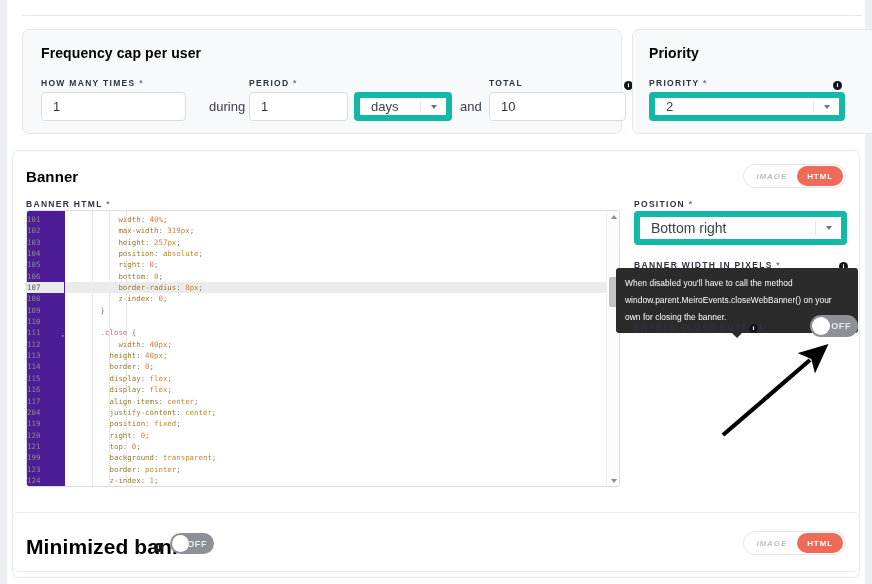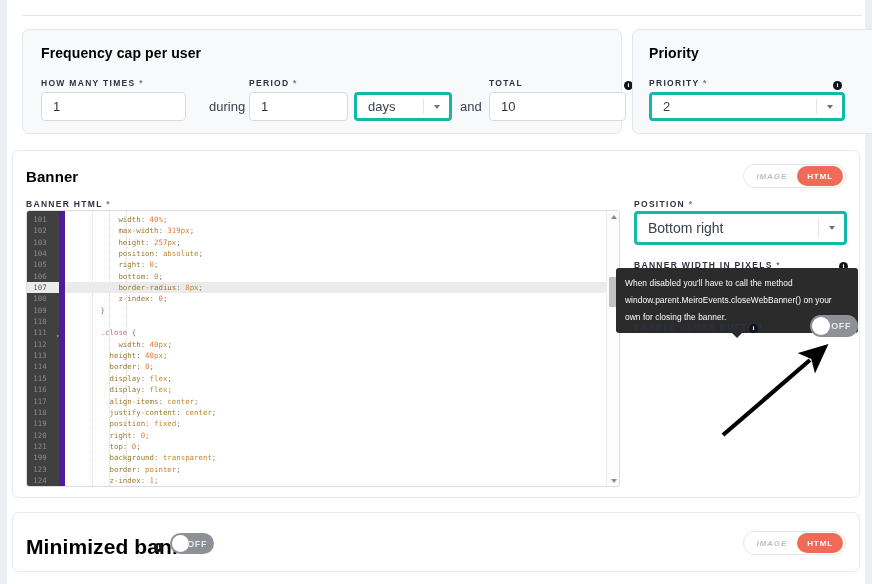--- a/index.html
+++ b/index.html
@@ -59,21 +59,21 @@
     color: #2f3542;
     padding: 0 11px;
     display: flex; align-items: center;
     height: 29px;
   }
   .conj {
     font-size: 13px; color: #3a4150;
   }
   .select {
     background: #ffffff;
-    border: 3px solid #14b8a6;
+    border: 6px solid #14b8a6;
     border-radius: 4px;
     height: 29px;
     display: flex; align-items: center;
     padding: 0 0 0 11px;
     font-size: 13px; color: #3a4150;
     position: relative;
   }
   .select .caret-wrap {
     position: absolute; right: 0; top: 4px; bottom: 4px;
     width: 26px;
@@ -145,24 +145,24 @@
   }
   .editor-inner {
     position: absolute; inset: 0;
     display: flex;
     font-family: "DejaVu Sans Mono", monospace;
     font-size: 7.4px;
     line-height: 11.35px;
   }
   .gutter {
     width: 38px; flex: none;
-    background: #404040;
-    border-right: 6px solid #4c1d95;
+    background: #4c1d95;
+    border-right: 1px solid #4c1d95;
     padding-top: 3px;
-    text-align: center;
+    text-align: left;
   }
   .gline {
     height: 11.35px; color: #8c8c8c;
     padding-right: 6px; position: relative;
     white-space: nowrap;
   }
   .gline .fold {
     position: absolute; right: -0.5px; top: 3px;
     font-size: 6px; color: #9a9a9a;
   }
@@ -286,21 +286,21 @@
       <span class="info-dot">i</span>
     </div>
     <div class="select" style="position:absolute;left:16px;top:62px;width:196px;">
       <span>2</span>
       <span class="caret-wrap">
           <i class="caret"></i>
         </span>
     </div>
   </div>
 
-  <div class="panel-white" style="left:12px; top:150px; width:848px; height:348px;">
+  <div class="panel-white" style="left:12px; top:150px; width:848px; height:428px;">
 
     <div class="panel-title" style="position:absolute;left:13px;top:17px;font-size:15px;">Banner</div>
 
     <div class="segmented" style="position:absolute;right:13px;top:13px;">
       <span class="seg seg-off">IMAGE</span>
       <span class="seg seg-on">HTML</span>
     </div>
 
     <div class="field-label" style="position:absolute;left:13px;top:48px;"><span>BANNER HTML</span> <span class="req">*</span></div>
 
@@ -317,21 +317,21 @@
             <div class="gline">108</div>
             <div class="gline">109</div>
             <div class="gline">110</div>
             <div class="gline">111<span class="fold">▾</span></div>
             <div class="gline">112</div>
             <div class="gline">113</div>
             <div class="gline">114</div>
             <div class="gline">115</div>
             <div class="gline">116</div>
             <div class="gline">117</div>
-            <div class="gline">118</div>
+            <div class="gline">204</div>
             <div class="gline">119</div>
             <div class="gline">120</div>
             <div class="gline">121</div>
             <div class="gline">199</div>
             <div class="gline">123</div>
             <div class="gline">124</div>
             <div class="gline">125</div>
           </div>
         <div class="code-area">
           <div class="indent-guides">

